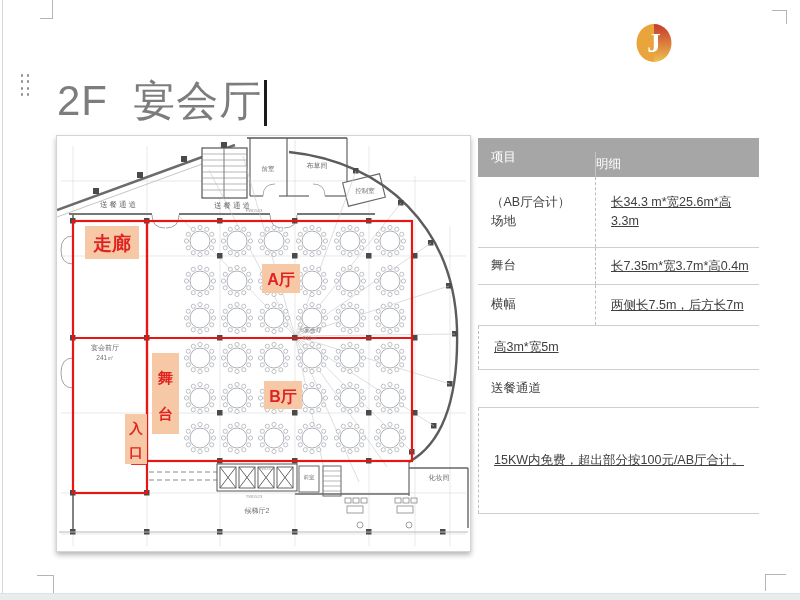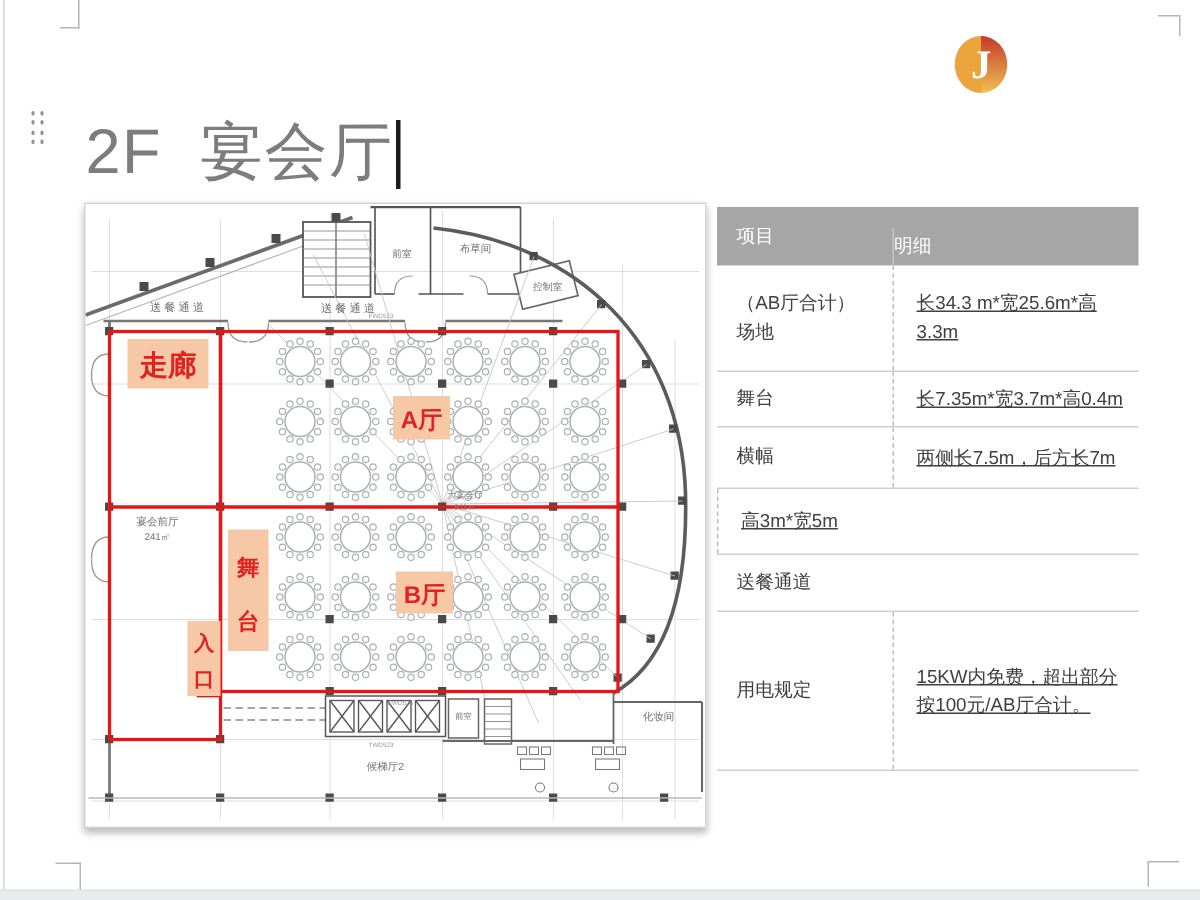--- a/index.html
+++ b/index.html
@@ -877,18 +877,15 @@
   </div>
   <div class="spec-row h43">
     <div class="c2">高3m*宽5m</div>
   </div>
   <div class="spec-row h37">
     <div class="c1">
         <span>送餐通道</span>
       </div>
   </div>
   <div class="spec-row h105">
-    <div class="c1">
-        <span>用电规定</span>
-      </div>
     <div class="c2">15KW内免费，超出部分按100元/AB厅合计。</div>
   </div>
 </div>
 
 </body></html>

